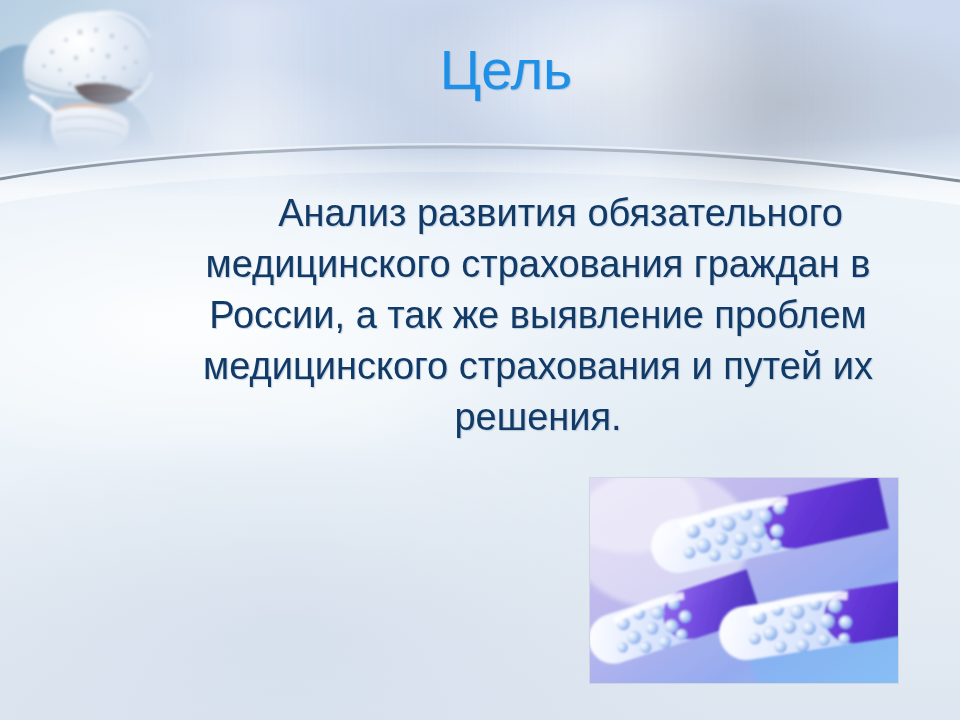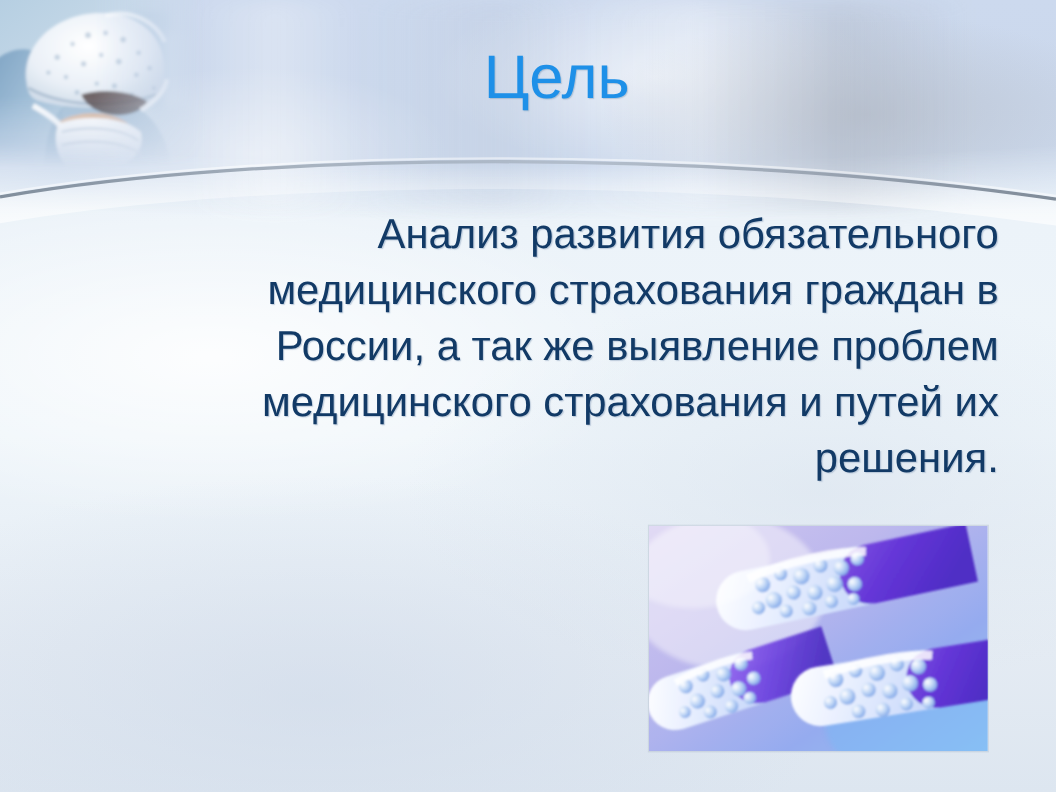--- a/index.html
+++ b/index.html
@@ -124,21 +124,21 @@
     position: absolute;
     left: 168px; top: 188px;
     width: 740px;
     font-family: "Liberation Sans", sans-serif;
     font-size: 38px;
     line-height: 51px;
     font-weight: 400;
     color: #123a66;
     text-shadow: 1px 1px 1px rgba(150,170,195,0.55);
     text-indent: 45px;
-    text-align: right;
+    text-align: center;
     white-space: pre-wrap;
   }
 </style>
 </head>
 <body>
 
 <div class="slide">
 
   <div class="bg-base"></div>
   <div class="bg-header"></div>

